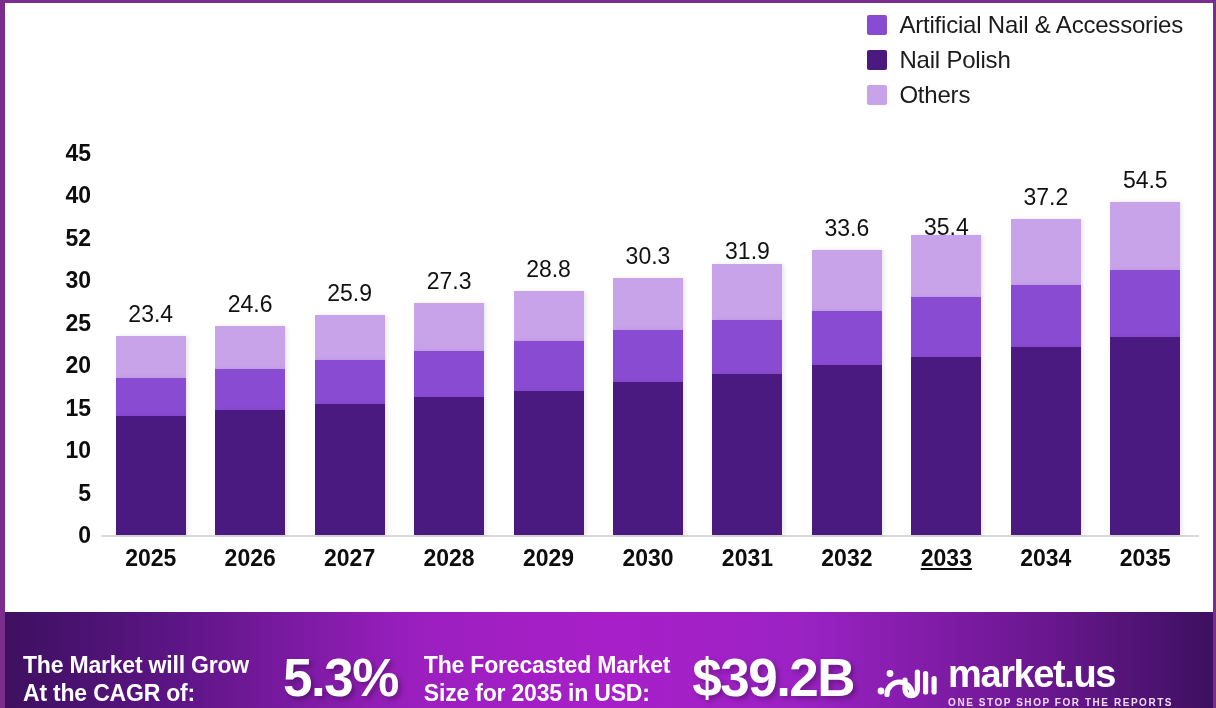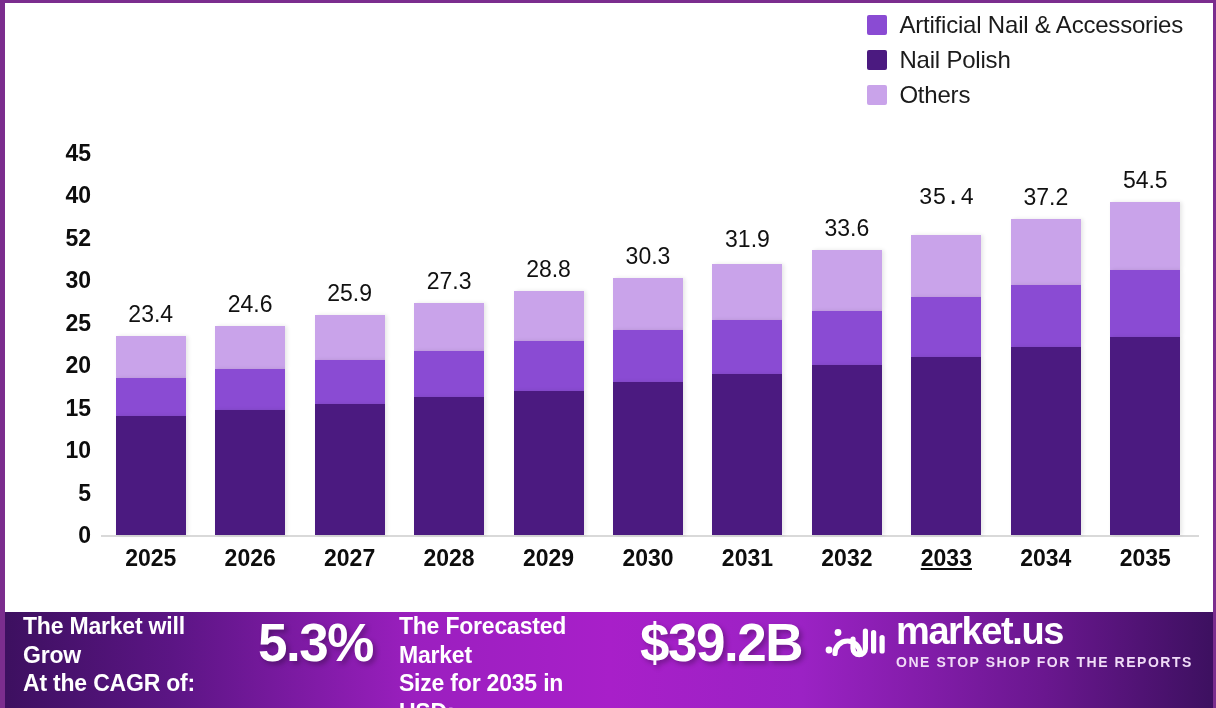--- a/index.html
+++ b/index.html
@@ -156,21 +156,21 @@
   .banner {
     position: absolute;
     left: 0;
     right: 0;
     bottom: 0;
     height: 96px;
     background: linear-gradient(90deg,
         #3d1060 0%, #5c1585 14%, #9b1fbf 34%,
         #a81fc9 50%, #9b22c4 66%, #6a178f 86%, #3d1060 100%);
     display: flex;
-    align-items: flex-start;
+    align-items: flex-end;
     padding: 0 18px 0 14px;
     gap: 0;
   }
   .banner-text {
     color: #ffffff;
     font-size: 23px;
     font-weight: 700;
     line-height: 1.24;
     letter-spacing: -0.2px;
     white-space: pre-line;
@@ -199,21 +199,21 @@
   .brand-words { display: flex; flex-direction: column; align-items: flex-start; }
   .brand-name {
     color: #ffffff;
     font-size: 38px;
     font-weight: 700;
     letter-spacing: -1.4px;
     line-height: 1;
   }
   .brand-tagline {
     color: #f0dcf7;
-    font-size: 14px;
+    font-size: 10px;
     font-weight: 700;
     letter-spacing: 1.55px;
     margin-top: 4px;
     white-space: nowrap;
   }
 </style>
 </head>
 <body>
 
 <div class="infographic">
@@ -283,33 +283,33 @@
           <div class="seg" style="height: 152.8px; background: rgb(75, 26, 128);"></div>
           <div class="seg" style="height: 52.6311px; background: rgb(138, 75, 211);"></div>
           <div class="seg" style="height: 51.7822px; background: rgb(201, 163, 234);"></div>
         </div>
         <div class="bar-total" style="left: 547px; bottom: 265.213px;">30.3</div>
         <div class="bar-group" style="left: 611.455px; width: 70px;">
           <div class="seg" style="height: 161.289px; background: rgb(75, 26, 128);"></div>
           <div class="seg" style="height: 53.48px; background: rgb(138, 75, 211);"></div>
           <div class="seg" style="height: 56.0267px; background: rgb(201, 163, 234);"></div>
         </div>
-        <div class="bar-total" style="left: 646.455px; bottom: 282px;">31.9</div>
+        <div class="bar-total" style="left: 646.455px; bottom: 270px;">31.9</div>
         <div class="bar-group" style="left: 710.909px; width: 70px;">
           <div class="seg" style="height: 169.778px; background: rgb(75, 26, 128);"></div>
           <div class="seg" style="height: 54.3289px; background: rgb(138, 75, 211);"></div>
           <div class="seg" style="height: 61.12px; background: rgb(201, 163, 234);"></div>
         </div>
         <div class="bar-total" style="left: 745.909px; bottom: 293.227px;">33.6</div>
         <div class="bar-group" style="left: 810.364px; width: 70px;">
           <div class="seg" style="height: 178.267px; background: rgb(75, 26, 128);"></div>
           <div class="seg" style="height: 59.4222px; background: rgb(138, 75, 211);"></div>
           <div class="seg" style="height: 62.8178px; background: rgb(201, 163, 234);"></div>
         </div>
-        <div class="bar-total" style="left: 845.364px; bottom: 324px; font-family: Liberation Mono, monospace;">35.4</div>
+        <div class="bar-total" style="left: 845.364px; bottom: 294px;">35.4</div>
         <div class="bar-group" style="left: 909.818px; width: 70px;">
           <div class="seg" style="height: 188.453px; background: rgb(75, 26, 128);"></div>
           <div class="seg" style="height: 61.9689px; background: rgb(138, 75, 211);"></div>
           <div class="seg" style="height: 65.3644px; background: rgb(201, 163, 234);"></div>
         </div>
         <div class="bar-total" style="left: 944.818px; bottom: 323.787px;">37.2</div>
         <div class="bar-group" style="left: 1009.27px; width: 70px;">
           <div class="seg" style="height: 197.791px; background: rgb(75, 26, 128);"></div>
           <div class="seg" style="height: 67.0622px; background: rgb(138, 75, 211);"></div>
           <div class="seg" style="height: 67.9111px; background: rgb(201, 163, 234);"></div>

